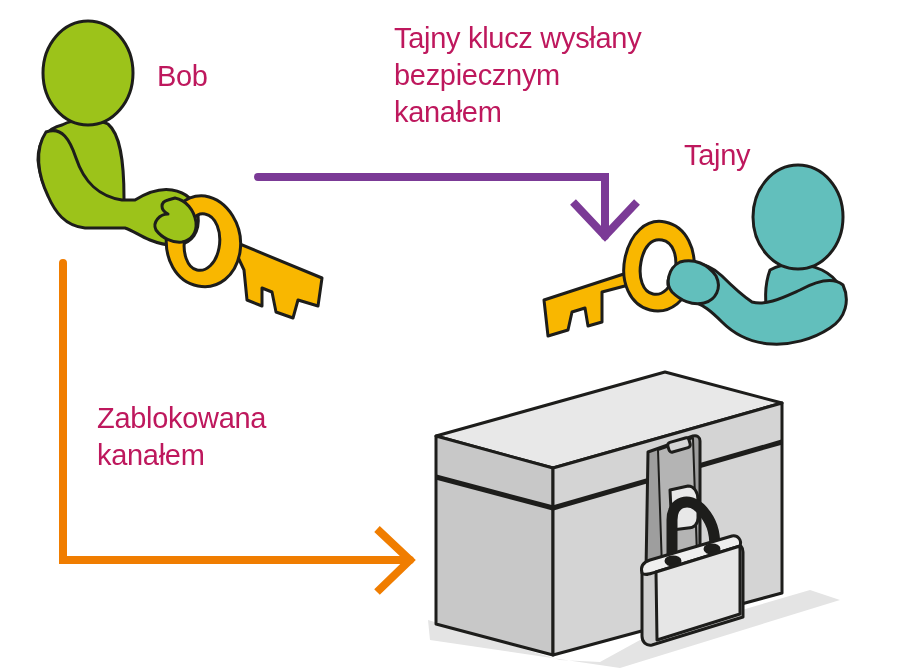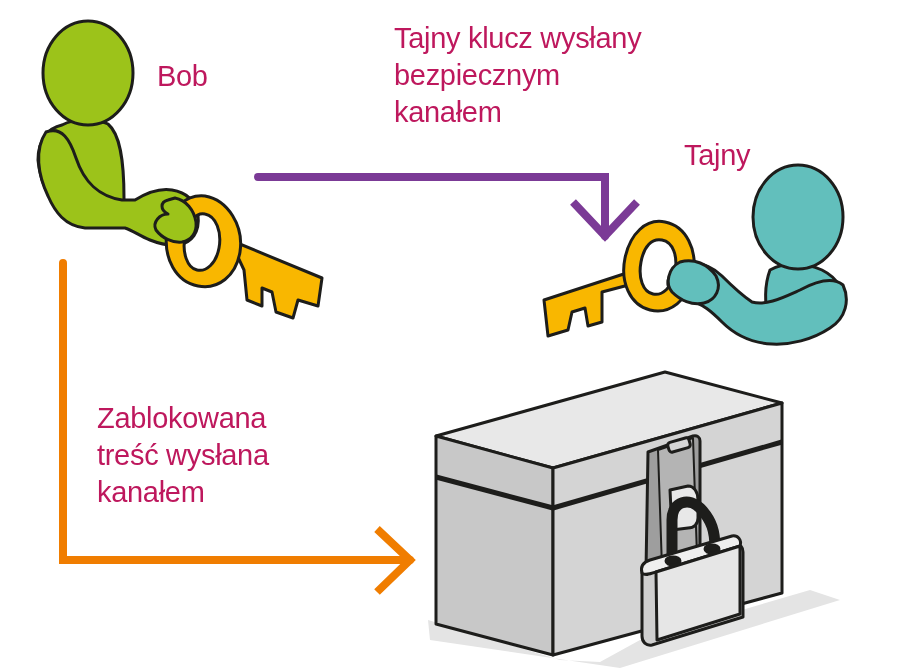--- a/index.html
+++ b/index.html
@@ -83,15 +83,14 @@
 <div class="label" id="alicja-label">Tajny</div>
 
 <div class="label" id="secure-caption">
   <span class="line">Tajny klucz wysłany</span>
   <span class="line">bezpiecznym</span>
   <span class="line">kanałem</span>
 </div>
 
 <div class="label" id="insecure-caption">
   <span class="line">Zablokowana</span>
-  <span class="line">treść wysłana</span>
   <span class="line">kanałem</span>
 </div>
 
 </body></html>

